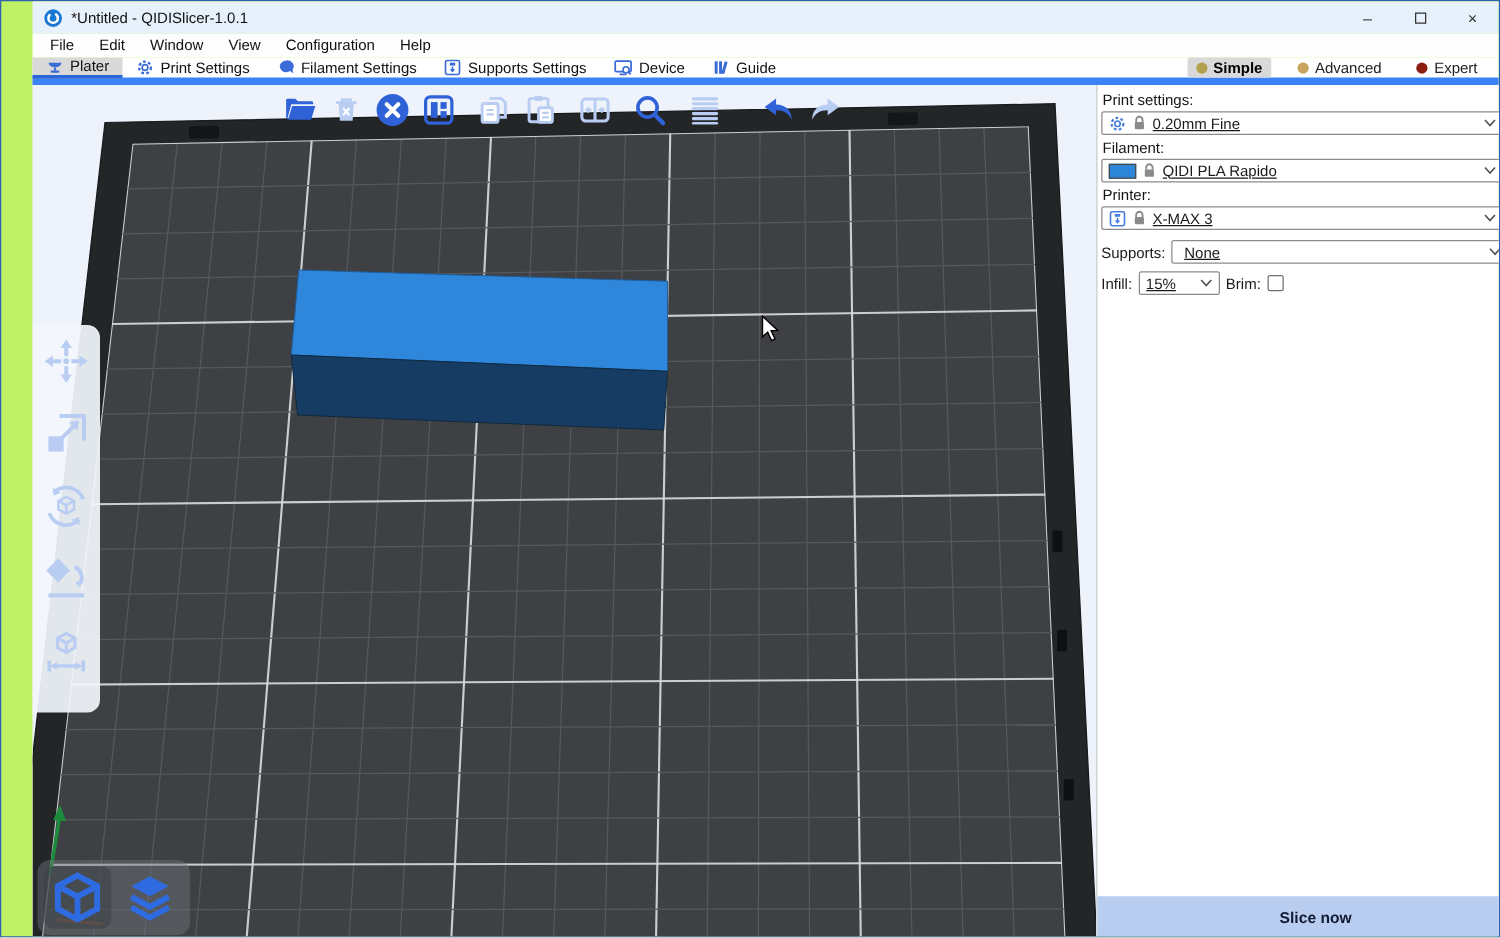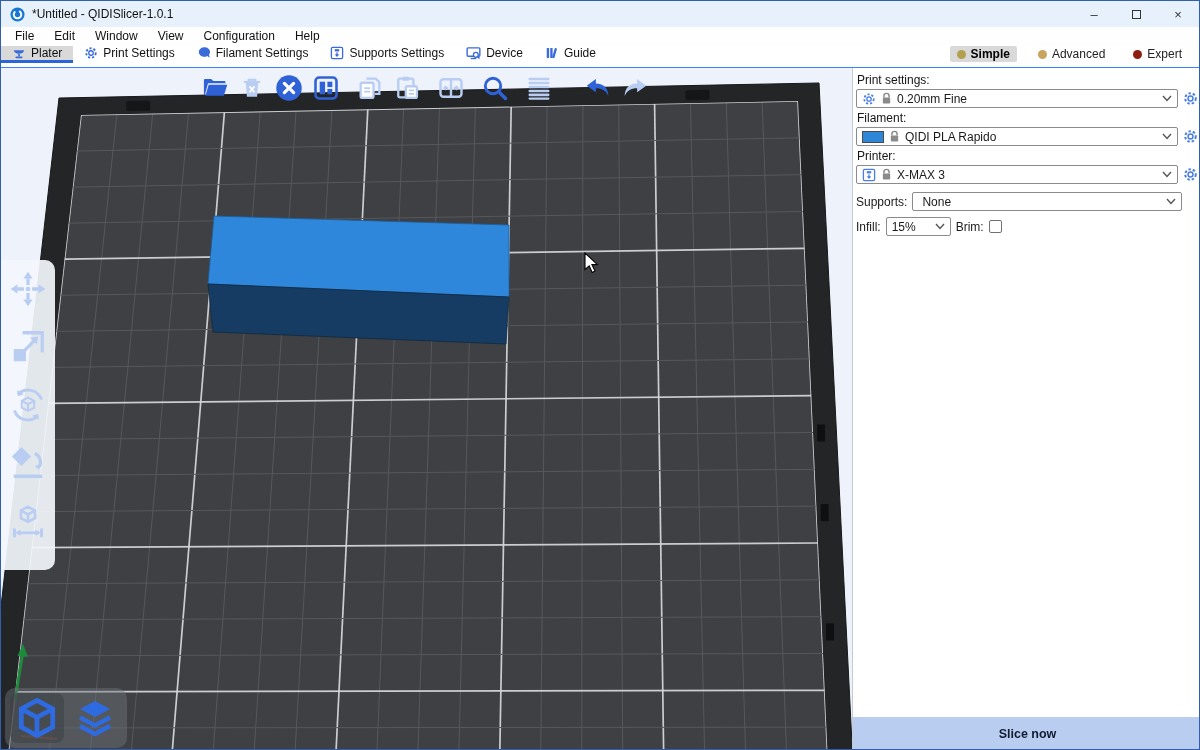--- a/index.html
+++ b/index.html
@@ -1,33 +1,33 @@
 <!DOCTYPE html>
 <html><head>
 <meta charset="utf-8">
 <style>
   * { box-sizing: border-box; margin: 0; padding: 0; }
   html,body { width:1200px; height:750px; overflow:hidden; }
   body { font-family:"Liberation Sans", sans-serif; font-size:12px; color:#1a1a1a; }
-  .window { position:relative; width:1200px; height:750px; border:1px solid #2f5fae; background:#15803d; overflow:hidden; }
+  .window { position:relative; width:1200px; height:750px; border:1px solid #2f5fae; background:#bef264; overflow:hidden;padding-left:25px; }
 
   
   .titlebar { height:26px; background:#e7f1fb; display:flex; align-items:center; padding-left:9px; }
   .app-icon { width:15px; height:15px; margin-right:7px; flex:0 0 auto; }
   .title-text { font-size:12px; color:#111; }
   .win-controls { margin-left:auto; display:flex; height:100%; }
   .win-btn { width:42px; height:100%; display:flex; align-items:center; justify-content:center; color:#333; font-size:13px; }
   .max-glyph { width:9px; height:9px; border:1.3px solid #333; display:inline-block; }
 
   
   .menubar { height:19px; background:#fefefe; display:flex; align-items:flex-end; padding-left:4px; }
   .menu-item { padding:0 10px; line-height:19px; color:#111; }
 
   
-  .tabbar { height:22px; background:#fff; border-bottom:1px solid #3b82f6; display:flex; align-items:flex-start; }
+  .tabbar { height:22px; background:#fff; border-bottom:6px solid #3b82f6; display:flex; align-items:center; }
   .tab { display:flex; align-items:center; gap:5px; padding:0 11px; color:#111; }
   .tab svg { flex:0 0 auto; }
   .tab.active { background:#d9d9d9; border-bottom:3px solid #2b66d9; }
   .modes { margin-left:auto; display:flex; align-items:center; gap:14px; padding-right:10px; }
   .mode { display:flex; align-items:center; gap:5px; color:#222; padding:1px 7px; border-radius:2px; }
   .mode.active { background:#d9d9d9; font-weight:bold; color:#000; }
   .mode-dot { width:9px; height:9px; border-radius:50%; display:inline-block; }
 
   
   .main { position:relative; width:1200px; height:682px; display:flex; }
@@ -52,21 +52,21 @@
                  background:rgba(110,116,124,0.45); border-radius:10px; display:flex; align-items:center; padding:5px; gap:4px; }
   .vt-item { width:54px; height:50px; border-radius:8px; display:flex; align-items:center; justify-content:center; color:#2f6be0; }
   .vt-item.active { background:rgba(62,66,72,0.60); }
 
   
   .sidebar { position:relative; width:349px; height:682px; background:#fff; border-left:1px solid #c3cbd6; padding:3px 3px 0 3px; }
   .sb-label { color:#151515; margin:2px 0 2px 1px; }
   .combo-row { display:flex; align-items:center; gap:4px; margin-bottom:3px; }
   .combo { flex:1; height:19px; border:1px solid #8b8b8b; border-radius:2px; background:#fff;
            display:flex; align-items:center; padding:0 5px; gap:5px; min-width:0; }
-  .combo .val { flex:1; white-space:nowrap; overflow:hidden; }
+  .combo .val { flex:1; white-space:nowrap; overflow:hidden;text-decoration:underline; }
   .swatch { width:22px; height:12px; border:1px solid #4a4a4a; flex:0 0 auto; }
   .gear-btn { width:16px; height:16px; display:flex; align-items:center; justify-content:center; color:#4a7fe0; flex:0 0 auto; }
   .row-2 { display:flex; align-items:center; margin-top:8px; margin-bottom:4px; gap:5px; }
   .row-3 { display:flex; align-items:center; margin-top:6px; gap:5px; }
   .combo.supports { margin-right:16px; }
   .combo.infill { flex:0 0 65px; }
   .brim-label { }
   .checkbox { width:13px; height:13px; border:1px solid #707070; border-radius:2px; background:#fff; display:inline-block; }
   .slice-btn { position:absolute; left:0; bottom:0; width:349px; height:33px; background:#b9cdf1;
                display:flex; align-items:center; justify-content:center; font-weight:bold; color:#111b33; font-size:12.5px; }

